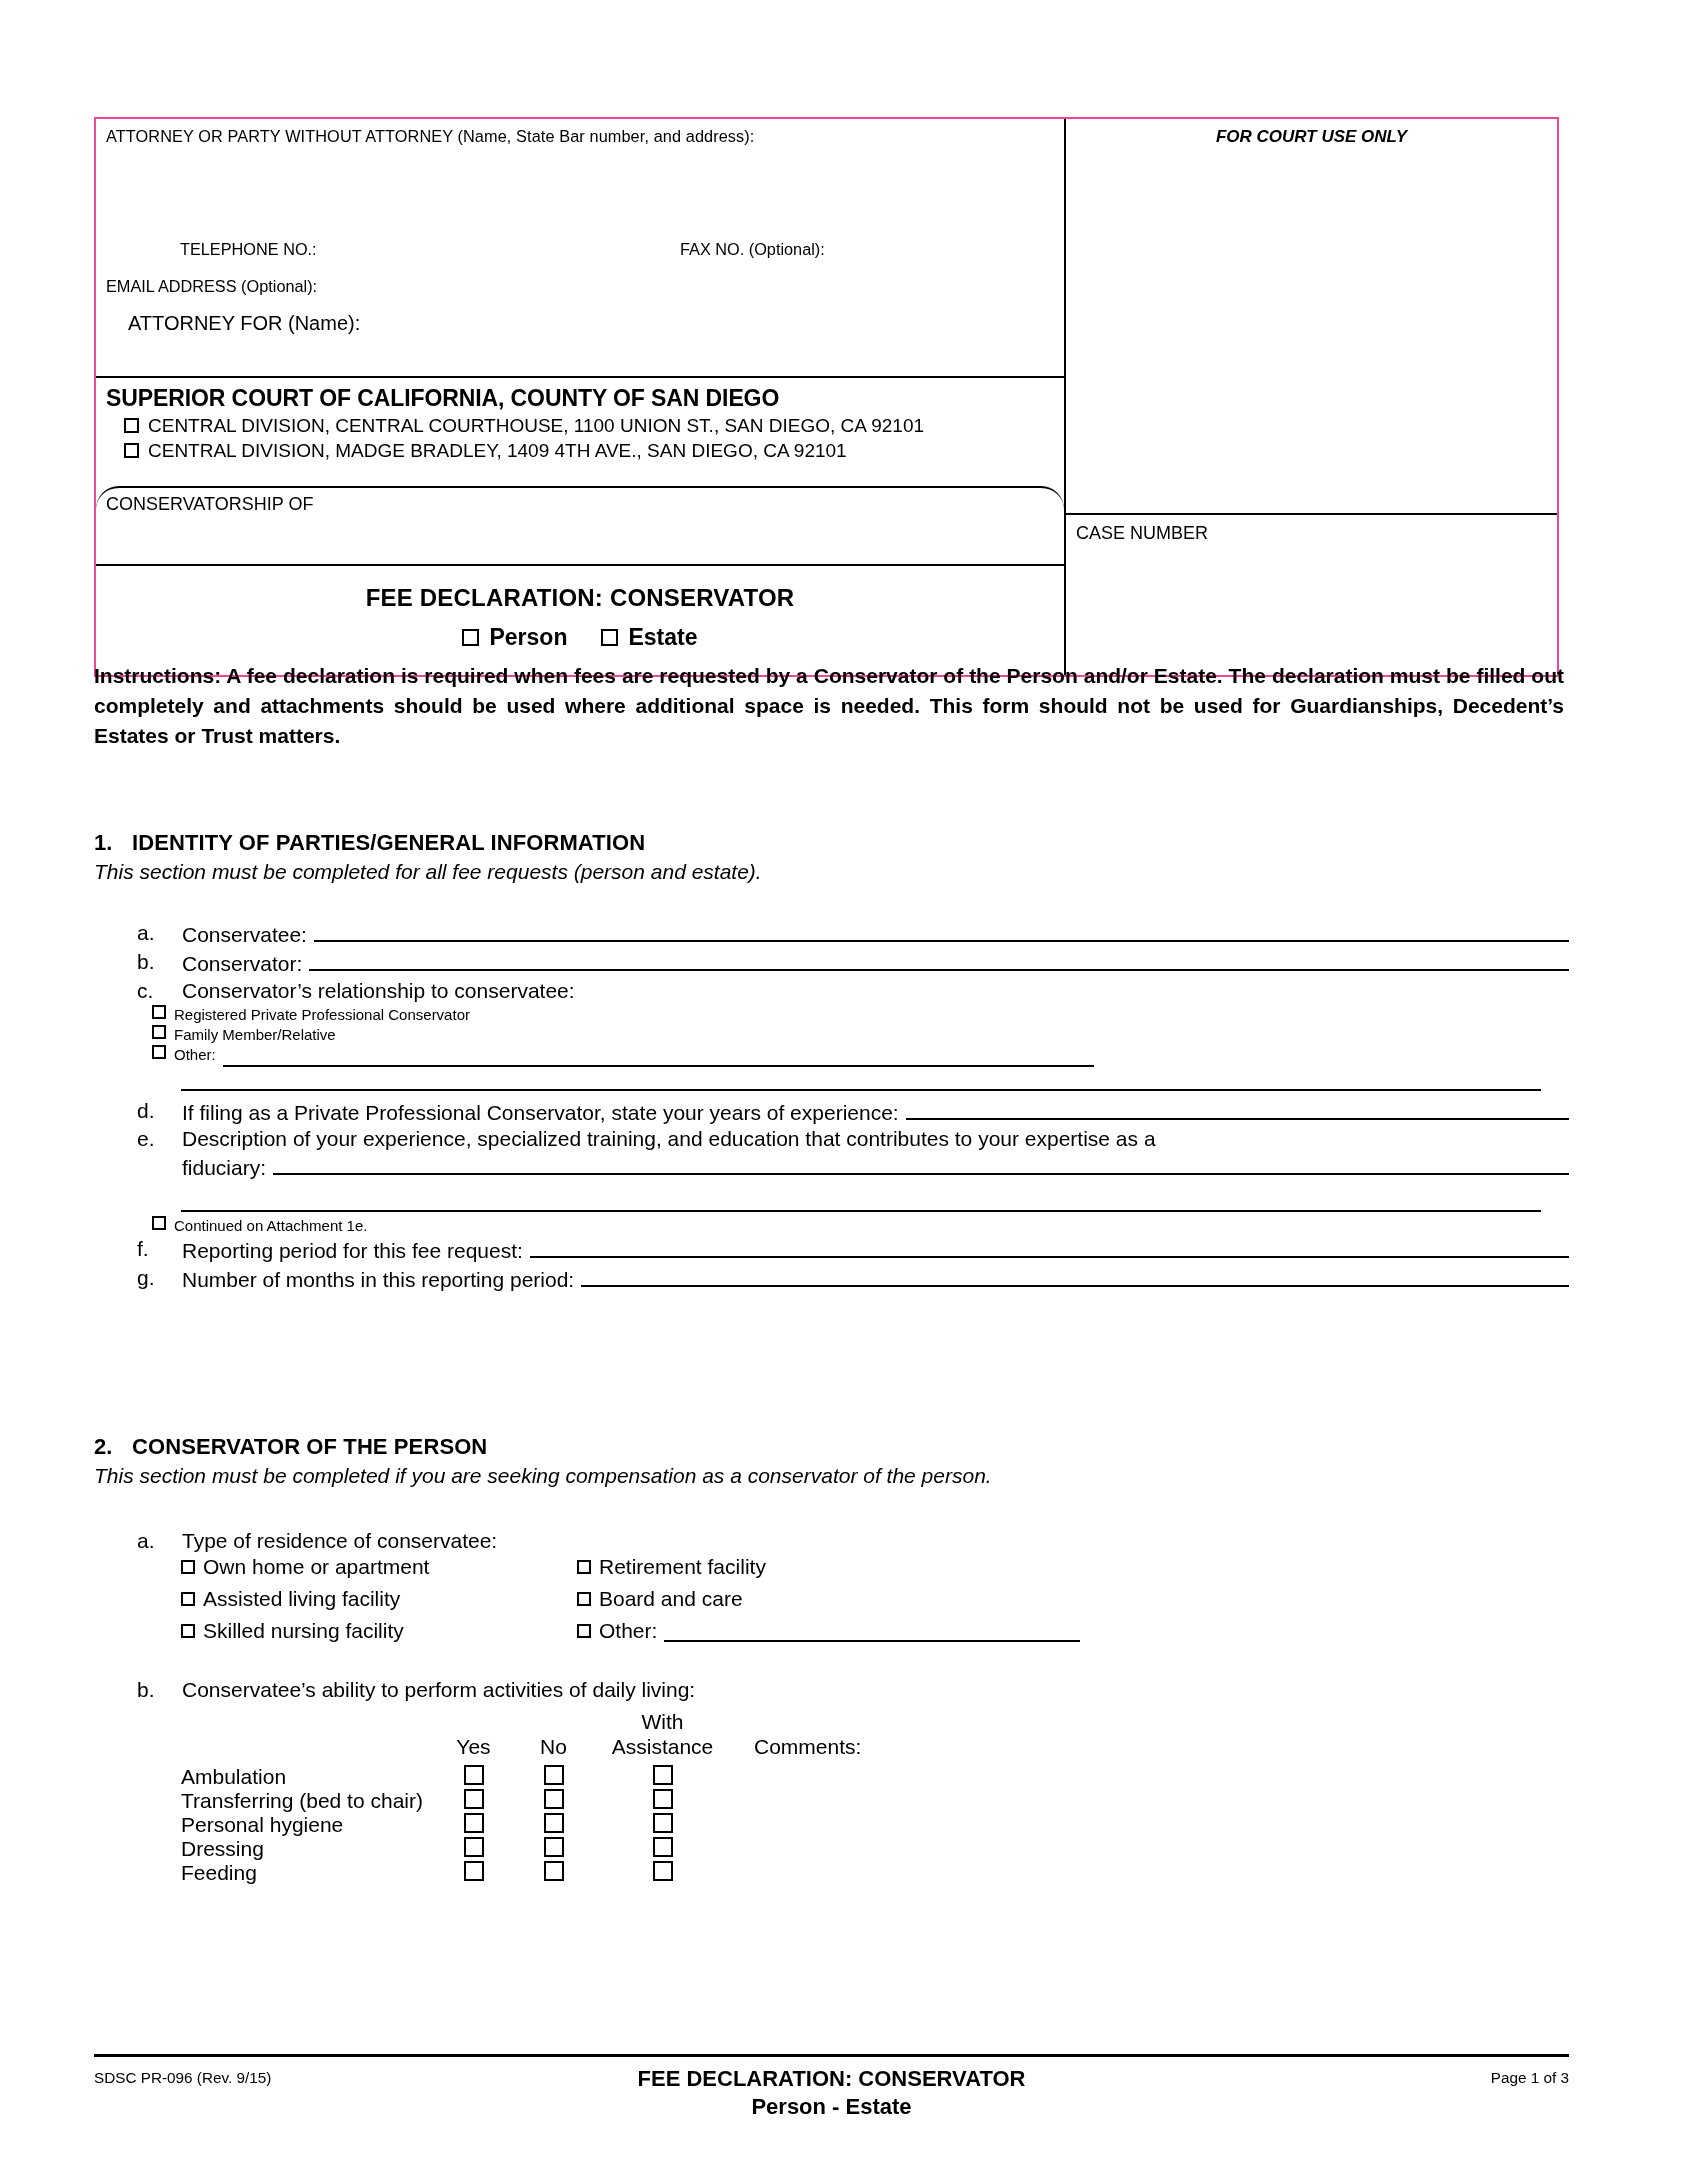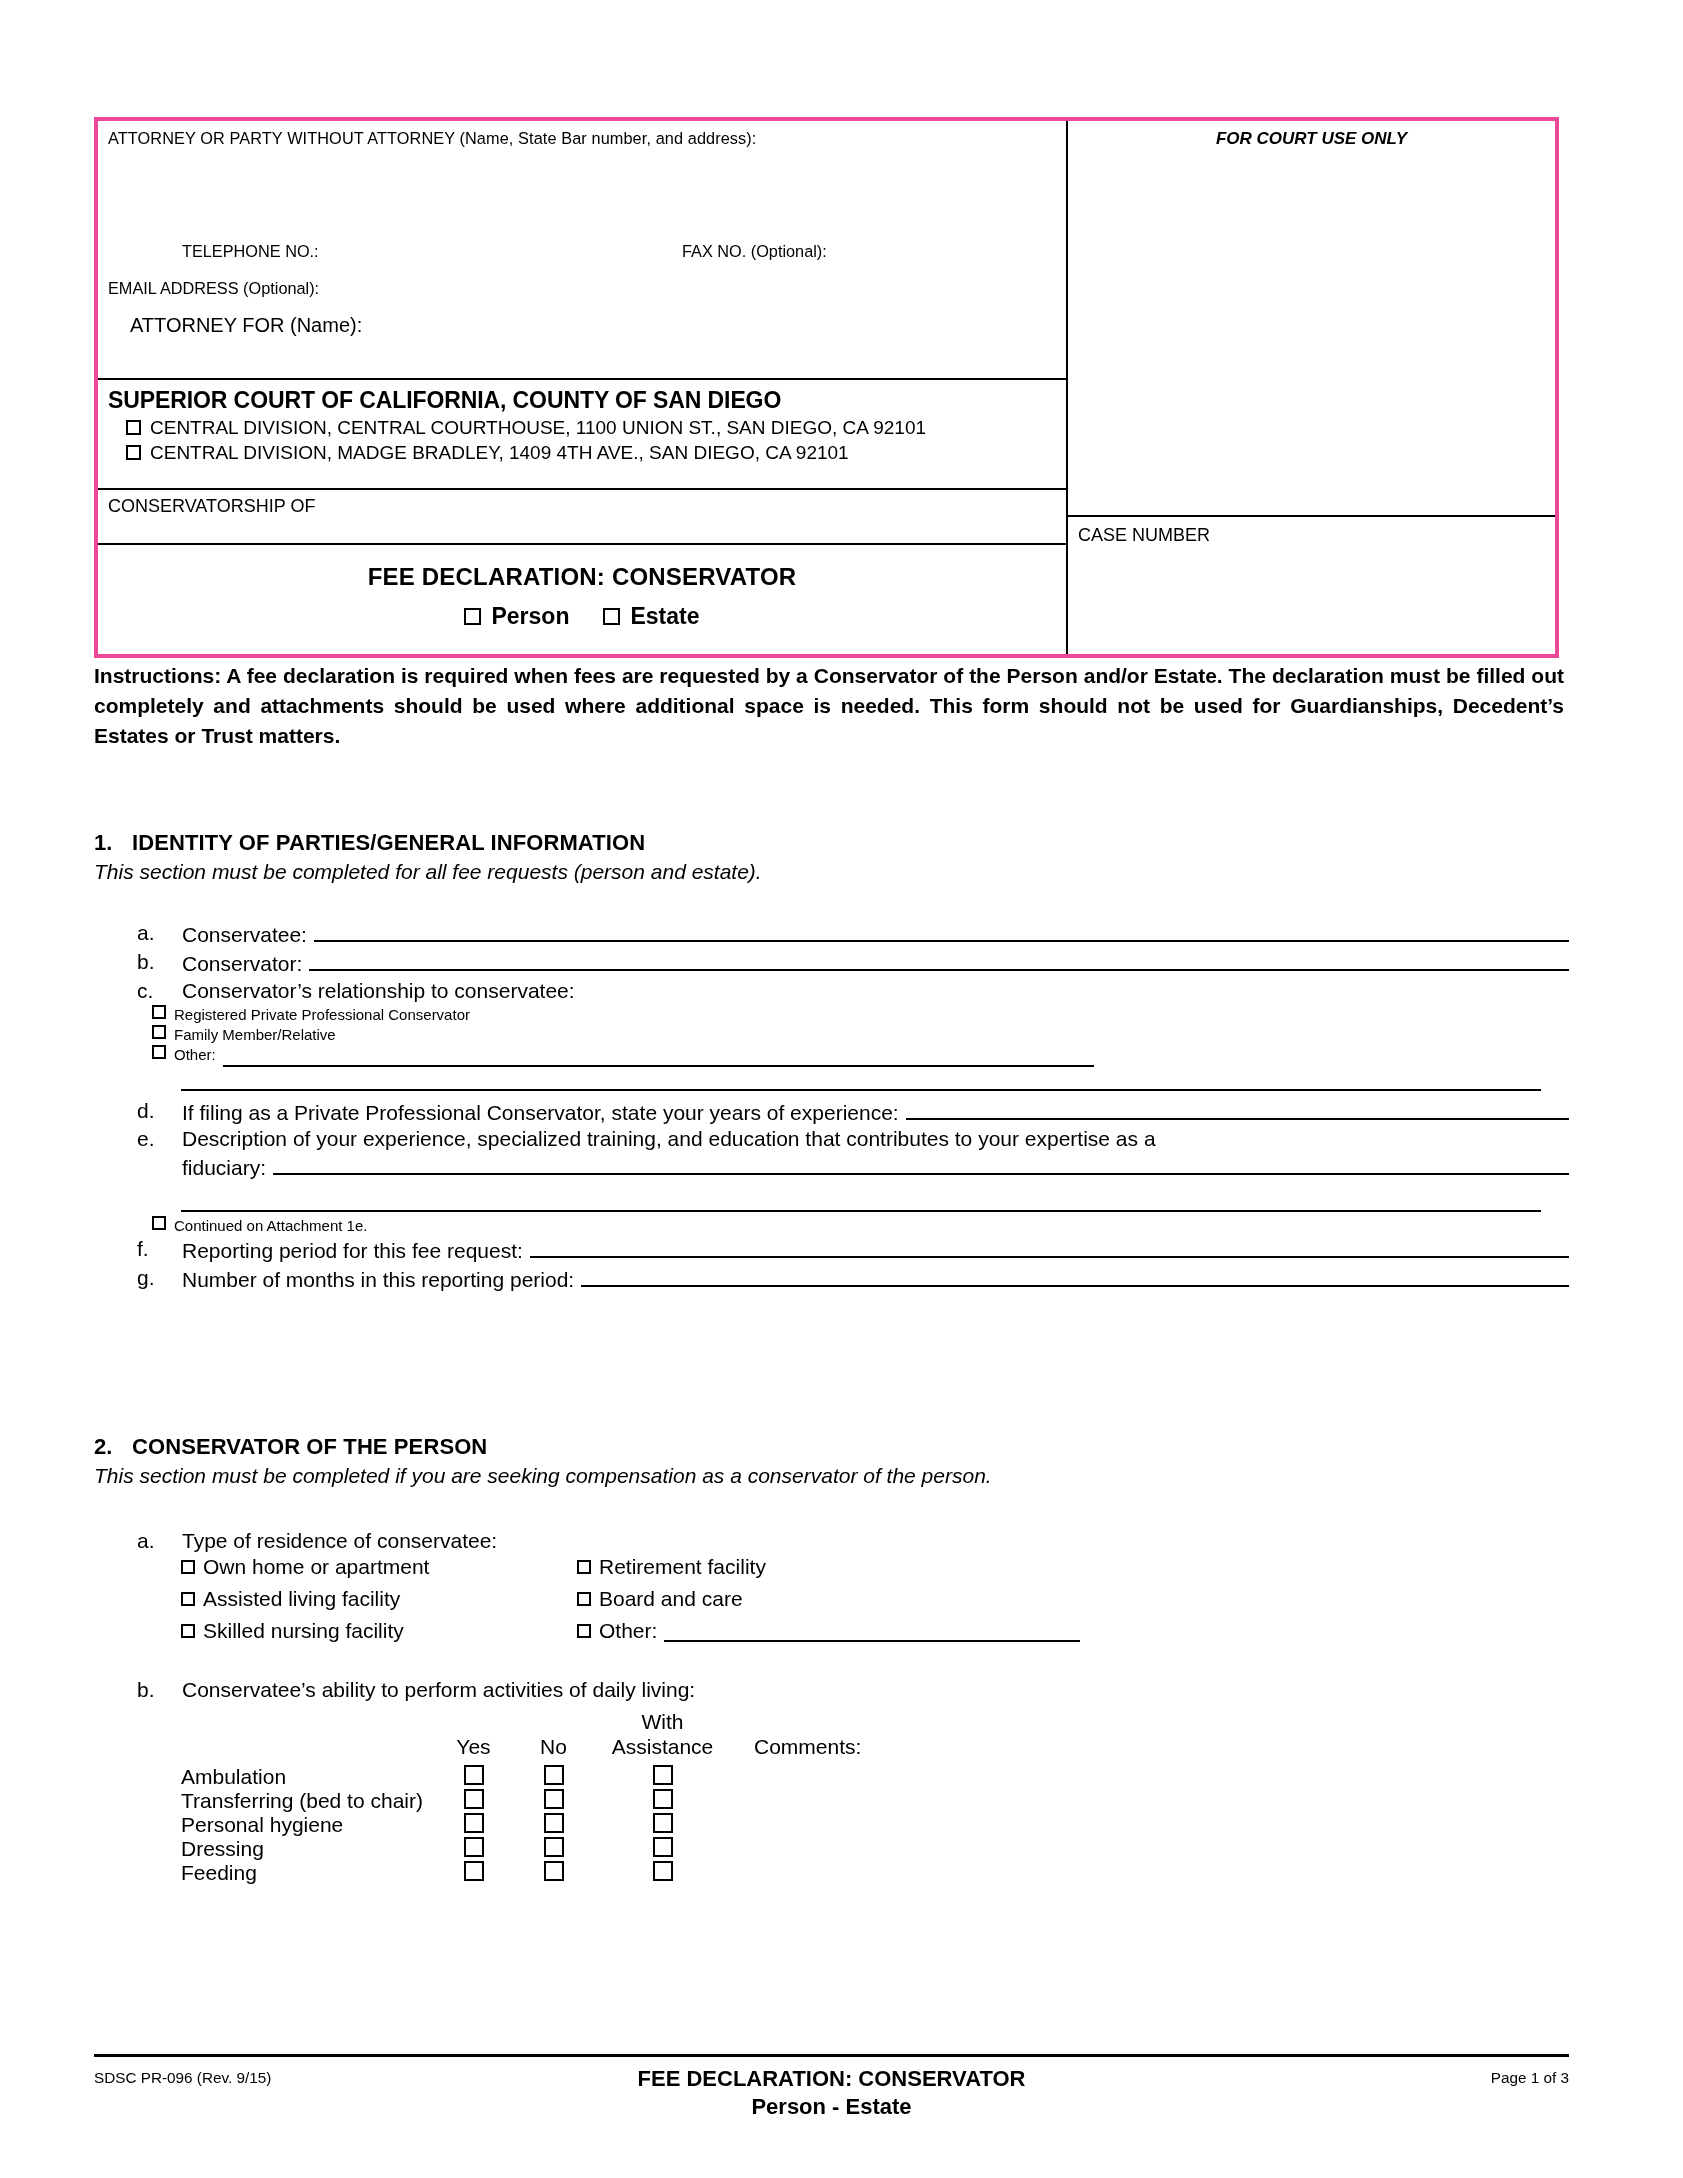--- a/index.html
+++ b/index.html
@@ -21,21 +21,21 @@
     box-sizing: border-box;
     padding: 0;
   }
 
   
   .caption {
     position: absolute;
     left: 94px;
     top: 117px;
     width: 1465px;
-    border: 4px solid #ec4899;
+    border: 2px solid #ec4899;
     box-sizing: border-box;
   }
   .cap-row {
     display: flex;
     width: 100%;
   }
   .cap-left {
     width: 970px;
     box-sizing: border-box;
     border-right: 2px solid #000;
@@ -96,24 +96,25 @@
   .court-opt {
     font-size: 19px;
     line-height: 1.32;
     display: flex;
     align-items: center;
     margin-left: 18px;
   }
 
   .conservatorship-block {
     border-top: 2px solid #000;
-    height: 55px;
+    height: 78px;
     box-sizing: border-box;
     padding: 6px 10px;
     font-size: 18px;
+    border-radius: 23px;
   }
 
   .title-block {
     border-top: 2px solid #000;
     height: 111px;
     box-sizing: border-box;
     padding-top: 18px;
     text-align: center;
   }
   .title-main {

